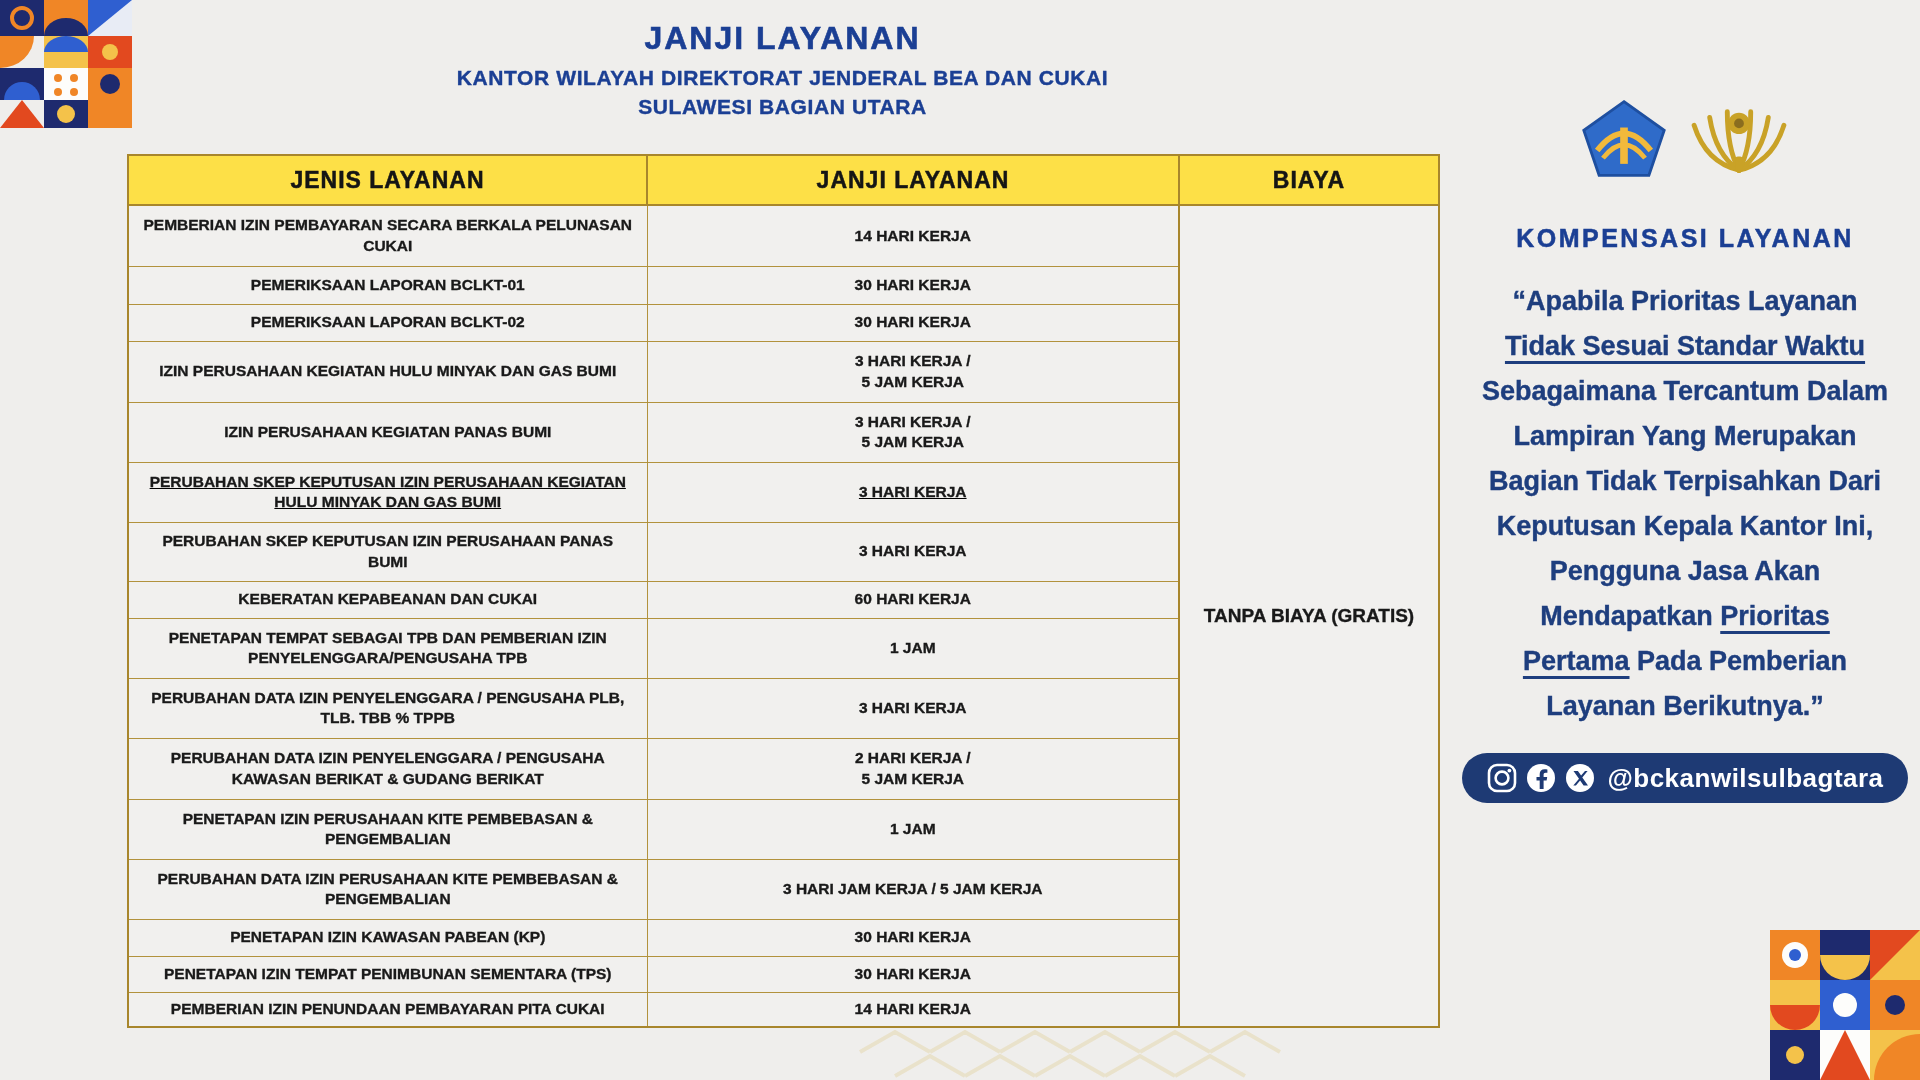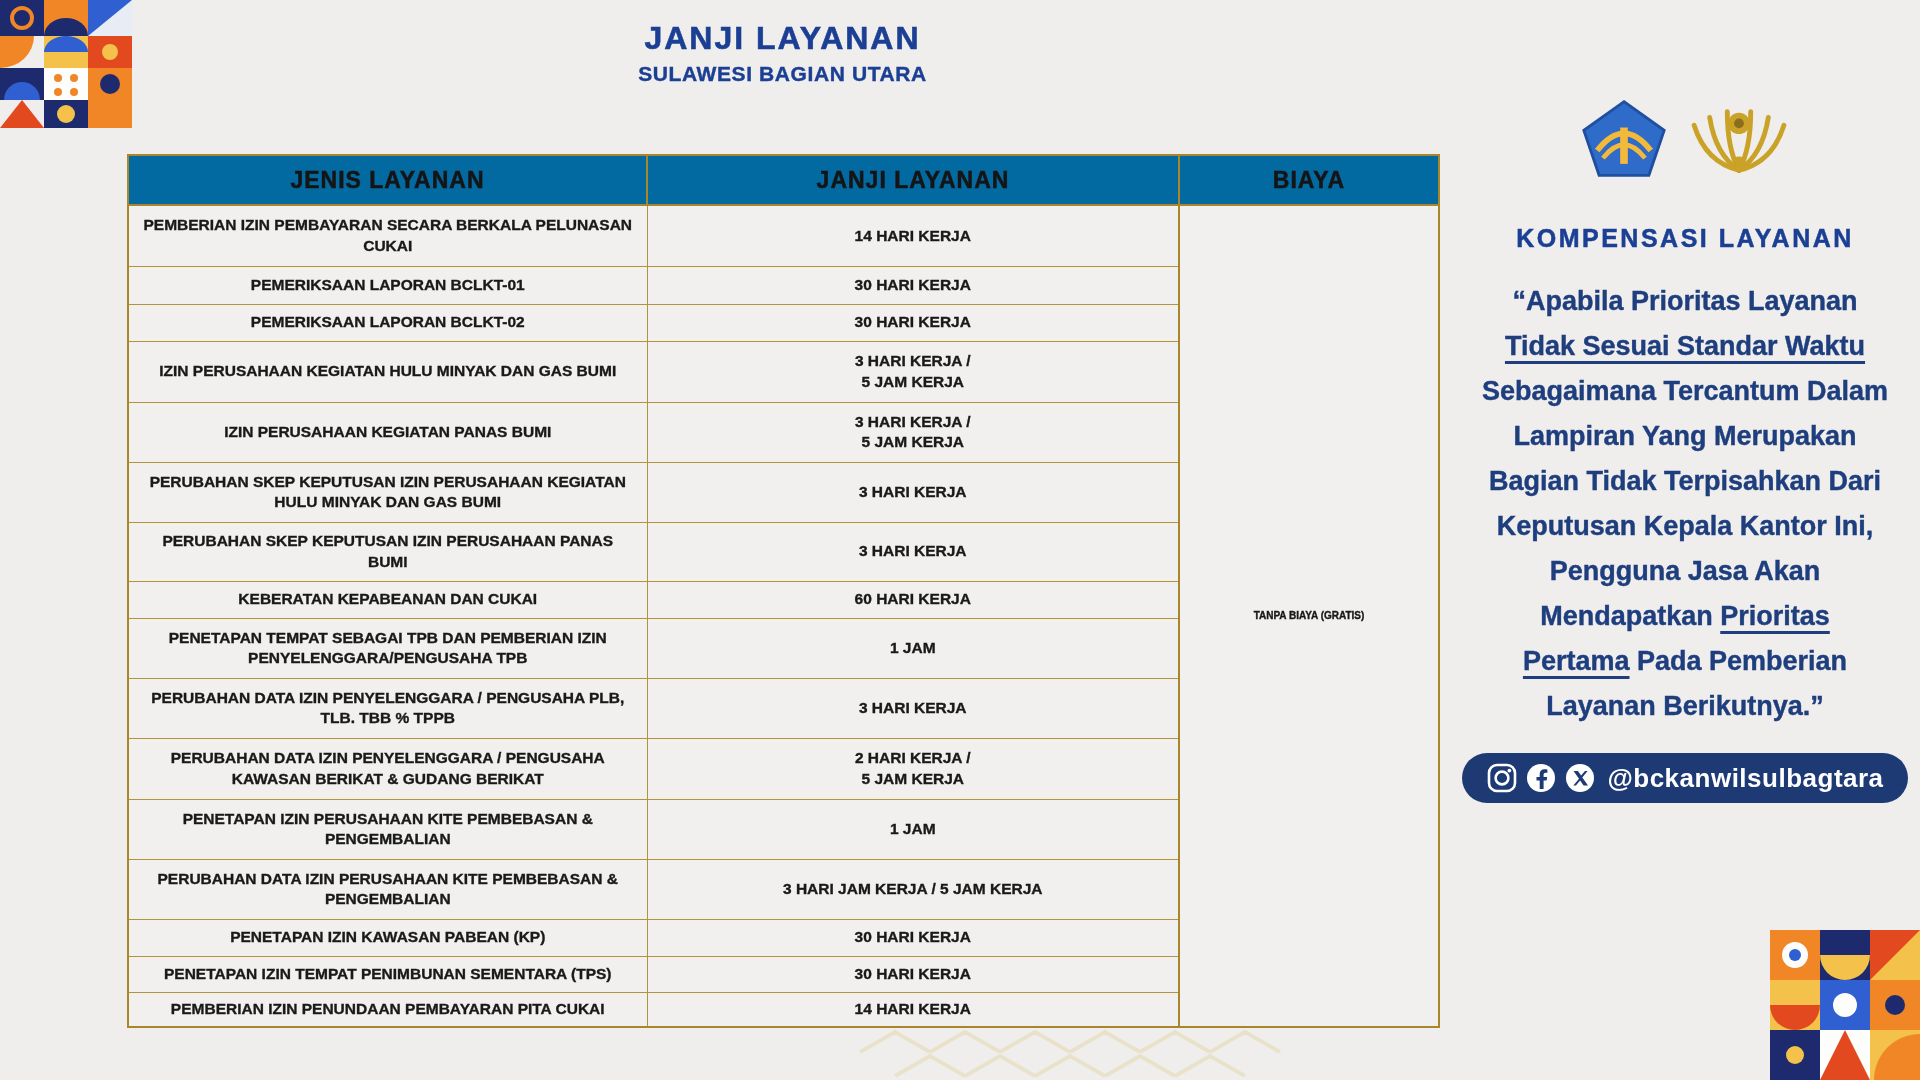--- a/index.html
+++ b/index.html
@@ -13,30 +13,30 @@
   
   .header-block{position:absolute;left:127px;top:20px;width:1311px;text-align:center;color:#1b3f94;}
   .page-title{font-size:32px;font-weight:800;letter-spacing:2px;-webkit-text-stroke:0.6px #1b3f94;}
   .page-subtitle{font-size:21px;font-weight:800;margin-top:9px;letter-spacing:0.6px;-webkit-text-stroke:0.4px #1b3f94;}
   .page-subtitle.second{margin-top:5px;}
 
   
   .table-wrap{position:absolute;left:127px;top:154px;}
   table{border-collapse:collapse;table-layout:fixed;width:1311px;background:#f1f0ee;}
   th{
-    height:46px;background:#0369a1;border:2px solid #a8862c;
+    height:46px;background:#fde047;border:2px solid #a8862c;
     font-size:23px;font-weight:800;color:#151515;letter-spacing:1px;
     -webkit-text-stroke:0.5px #151515;
   }
   td{
     border:1.6px solid #b2923c;color:#191919;text-align:center;vertical-align:middle;
     font-size:15.5px;font-weight:700;line-height:1.32;padding:4px 13px;
     -webkit-text-stroke:0.35px #191919;
   }
-  td.biaya{font-size:10px;border:2px solid #a8862c;}
+  td.biaya{font-size:19px;border:2px solid #a8862c;}
   table{border:2px solid #a8862c;}
 
   
   .right-panel{position:absolute;left:1448px;top:0;width:474px;text-align:center;color:#1e3e7e;}
   .logos{margin-top:98px;display:flex;justify-content:center;align-items:center;gap:20px;}
   .k-heading{margin:44px 0 0 0;font-size:25px;font-weight:800;letter-spacing:2.5px;color:#1b3f94;-webkit-text-stroke:0.5px #1b3f94;}
   .quote{margin-top:26px;font-size:27px;font-weight:700;line-height:45px;color:#1e3e7e;-webkit-text-stroke:0.4px #1e3e7e;}
   .quote .u{text-decoration:underline;text-decoration-thickness:3px;text-underline-offset:6px;}
   .social-pill{
     margin-top:24px;display:inline-flex;align-items:center;gap:11px;
@@ -77,20 +77,21 @@
     <rect x="88" y="68" width="44" height="32" fill="#f08626"></rect>
     <circle cx="110" cy="84" r="10" fill="#1e2a6e"></circle>
     <path d="M0,128 L22,100 L44,128 Z" fill="#e2491f"></path>
     <rect x="44" y="100" width="44" height="28" fill="#1e2a6e"></rect>
     <circle cx="66" cy="114" r="9" fill="#f4c24a"></circle>
     <rect x="88" y="100" width="44" height="28" fill="#f08626"></rect>
   </svg>
 
   <header class="header-block">
     <div class="page-title">JANJI LAYANAN</div>
+    <div class="page-subtitle">KANTOR WILAYAH DIREKTORAT JENDERAL BEA DAN CUKAI</div>
     <div class="page-subtitle second">SULAWESI BAGIAN UTARA</div>
   </header>
 
   <div class="table-wrap">
     <table>
       <colgroup>
           <col style="width:519px">
           <col style="width:532px">
           <col style="width:260px">
         </colgroup>
@@ -128,21 +129,21 @@
               <div>5 JAM KERJA</div>
             </td>
           </tr>
           <tr style="height: 60px;">
             <td>IZIN PERUSAHAAN KEGIATAN PANAS BUMI</td>
             <td>
               <div>3 HARI KERJA /</div>
               <div>5 JAM KERJA</div>
             </td>
           </tr>
-          <tr style="height: 60px;">
+          <tr style="height: 60px; text-decoration: underline;">
             <td>PERUBAHAN SKEP KEPUTUSAN IZIN PERUSAHAAN KEGIATAN HULU MINYAK DAN GAS BUMI</td>
             <td>
               <div>3 HARI KERJA</div>
             </td>
           </tr>
           <tr style="height: 59px;">
             <td>PERUBAHAN SKEP KEPUTUSAN IZIN PERUSAHAAN PANAS BUMI</td>
             <td>
               <div>3 HARI KERJA</div>
             </td>

